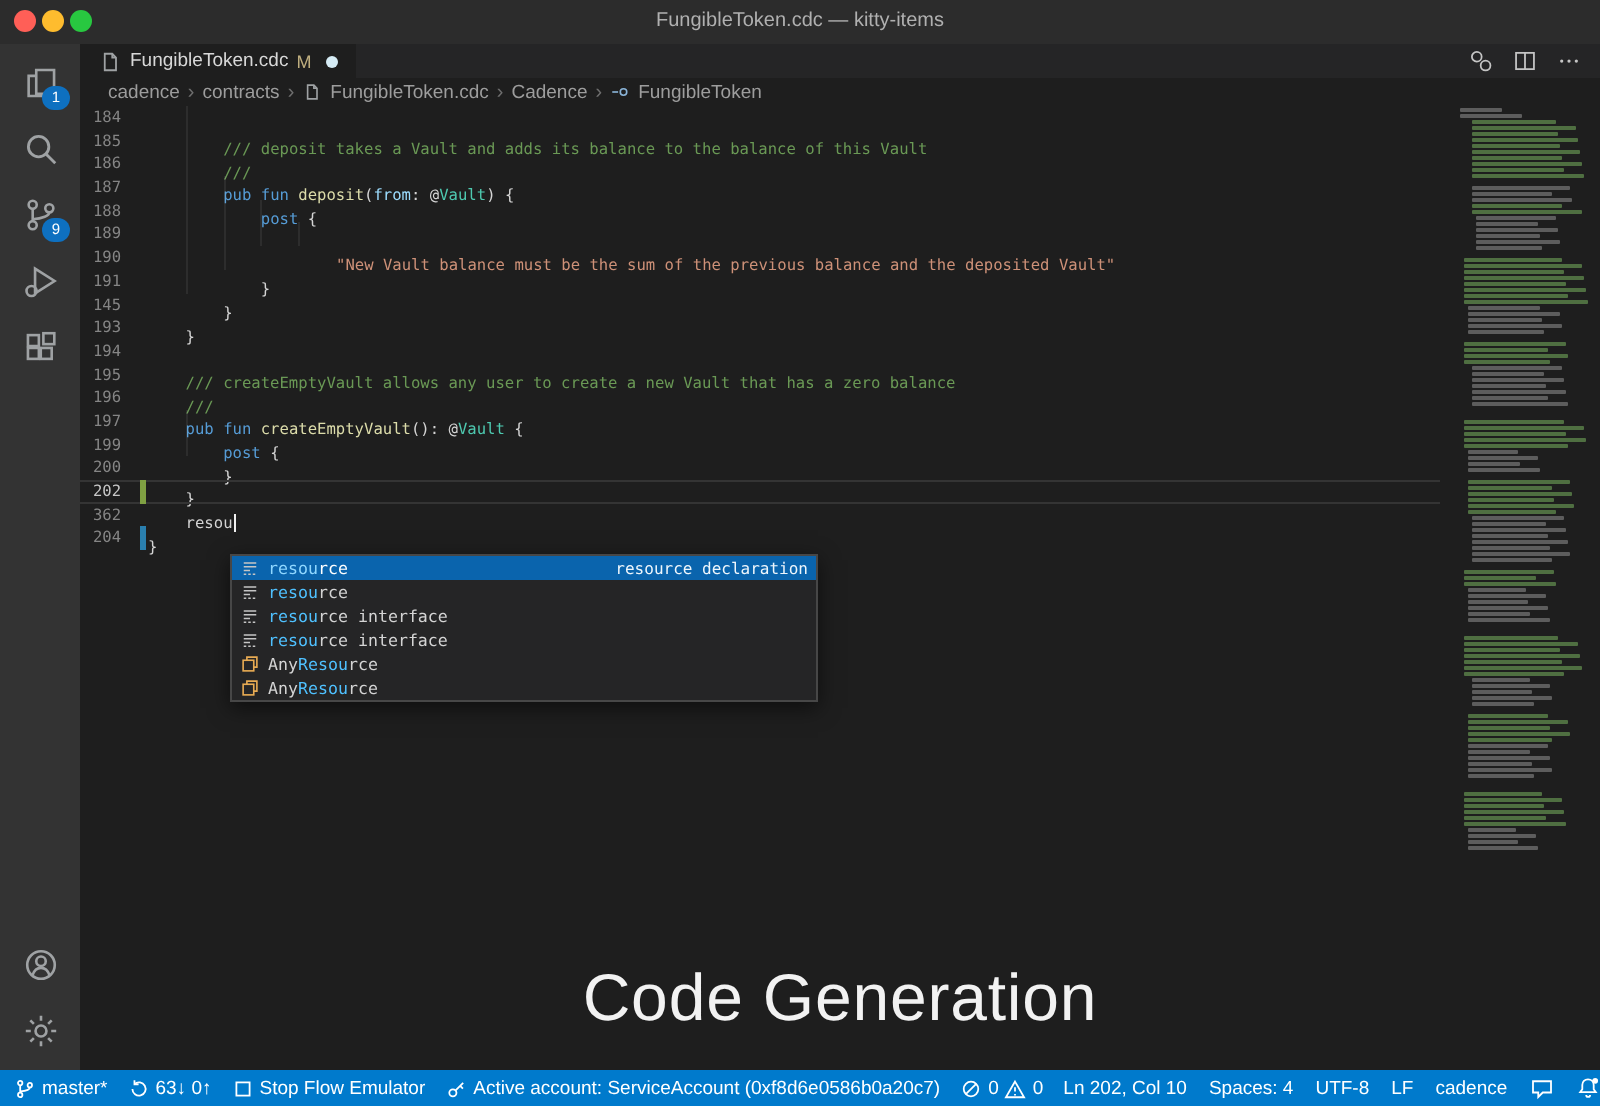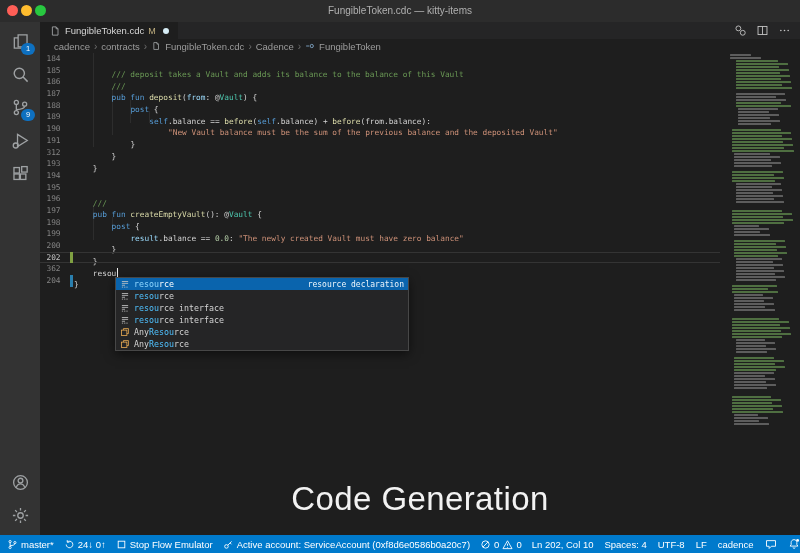--- a/index.html
+++ b/index.html
@@ -242,21 +242,20 @@
         <span class="num">187</span>
         <i class="guide" style="left: 52.8px;"></i>
         <i class="guide" style="left: 71.6px;"></i>
         <span class="ltext" style="padding-left: 56.4px;"><span class="tok-k">post</span><span class="tok-p"> {</span></span>
       </div>
       <div class="code-row">
         <span class="num">188</span>
         <i class="guide" style="left: 52.8px;"></i>
         <i class="guide" style="left: 71.6px;"></i>
         <i class="guide" style="left: 90.4px;"></i>
-        <span class="ltext" style="padding-left: 75.2px;"><span class="tok-k">self</span><span class="tok-p">.balance == </span><span class="tok-f">before</span><span class="tok-p">(</span><span class="tok-k">self</span><span class="tok-p">.balance) + </span><span class="tok-f">before</span><span class="tok-p">(from.balance):</span></span>
       </div>
       <div class="code-row">
         <span class="num">189</span>
         <i class="guide" style="left: 52.8px;"></i>
         <i class="guide" style="left: 71.6px;"></i>
         <i class="guide" style="left: 90.4px;"></i>
         <i class="guide" style="left: 109.2px;"></i>
         <span class="ltext" style="padding-left: 94px;"><span class="tok-s">"New Vault balance must be the sum of the previous balance and the deposited Vault"</span></span>
       </div>
       <div class="code-row">
@@ -264,48 +263,43 @@
         <i class="guide" style="left: 52.8px;"></i>
         <i class="guide" style="left: 71.6px;"></i>
         <span class="ltext" style="padding-left: 56.4px;"><span class="tok-p">}</span></span>
       </div>
       <div class="code-row">
         <span class="num">191</span>
         <i class="guide" style="left: 52.8px;"></i>
         <span class="ltext" style="padding-left: 37.6px;"><span class="tok-p">}</span></span>
       </div>
       <div class="code-row">
-        <span class="num">312</span>
+        <span class="num">145</span>
         <span class="ltext" style="padding-left: 18.8px;"><span class="tok-p">}</span></span>
       </div>
       <div class="code-row">
         <span class="num">193</span>
         <span class="ltext" style="padding-left: 0px;"></span>
       </div>
       <div class="code-row">
         <span class="num">194</span>
+        <span class="ltext" style="padding-left: 18.8px;"><span class="tok-c">/// createEmptyVault allows any user to create a new Vault that has a zero balance</span></span>
       </div>
       <div class="code-row">
         <span class="num">195</span>
         <span class="ltext" style="padding-left: 18.8px;"><span class="tok-c">///</span></span>
       </div>
       <div class="code-row">
         <span class="num">196</span>
         <span class="ltext" style="padding-left: 18.8px;"><span class="tok-k">pub fun </span><span class="tok-f">createEmptyVault</span><span class="tok-p">(): @</span><span class="tok-t">Vault</span><span class="tok-p"> {</span></span>
       </div>
       <div class="code-row">
         <span class="num">197</span>
         <i class="guide" style="left: 52.8px;"></i>
         <span class="ltext" style="padding-left: 37.6px;"><span class="tok-k">post</span><span class="tok-p"> {</span></span>
-      </div>
-      <div class="code-row">
-        <span class="num">198</span>
-        <i class="guide" style="left: 52.8px;"></i>
-        <i class="guide" style="left: 71.6px;"></i>
-        <span class="ltext" style="padding-left: 56.4px;"><span class="tok-v">result</span><span class="tok-p">.balance == </span><span class="tok-n">0.0</span><span class="tok-p">: </span><span class="tok-s">"The newly created Vault must have zero balance"</span></span>
       </div>
       <div class="code-row">
         <span class="num">199</span>
         <i class="guide" style="left: 52.8px;"></i>
         <span class="ltext" style="padding-left: 37.6px;"><span class="tok-p">}</span></span>
       </div>
       <div class="code-row">
         <span class="num">200</span>
         <span class="ltext" style="padding-left: 18.8px;"><span class="tok-p">}</span></span>
       </div>
@@ -510,21 +504,21 @@
   </div>
   <div class="sbi">
     <span>
       <svg viewBox="0 0 16 16" width="11" height="11">
           <g fill="none" stroke="#fff" stroke-width="1.3">
             <path d="M3.2 8a4.8 4.8 0 1 0 1.5-3.5"></path>
             <path d="M4.7 1.6v3h3"></path>
           </g>
         </svg>
     </span>
-    <span>24↓ 0↑</span>
+    <span>63↓ 0↑</span>
   </div>
   <div class="sbi">
     <span>
       <svg viewBox="0 0 16 16" width="11" height="11">
           <rect x="3.2" y="3.2" width="9.6" height="9.6" fill="none" stroke="#fff" stroke-width="1.3"></rect>
         </svg>
     </span>
     <span>Stop Flow Emulator</span>
   </div>
   <div class="sbi">

